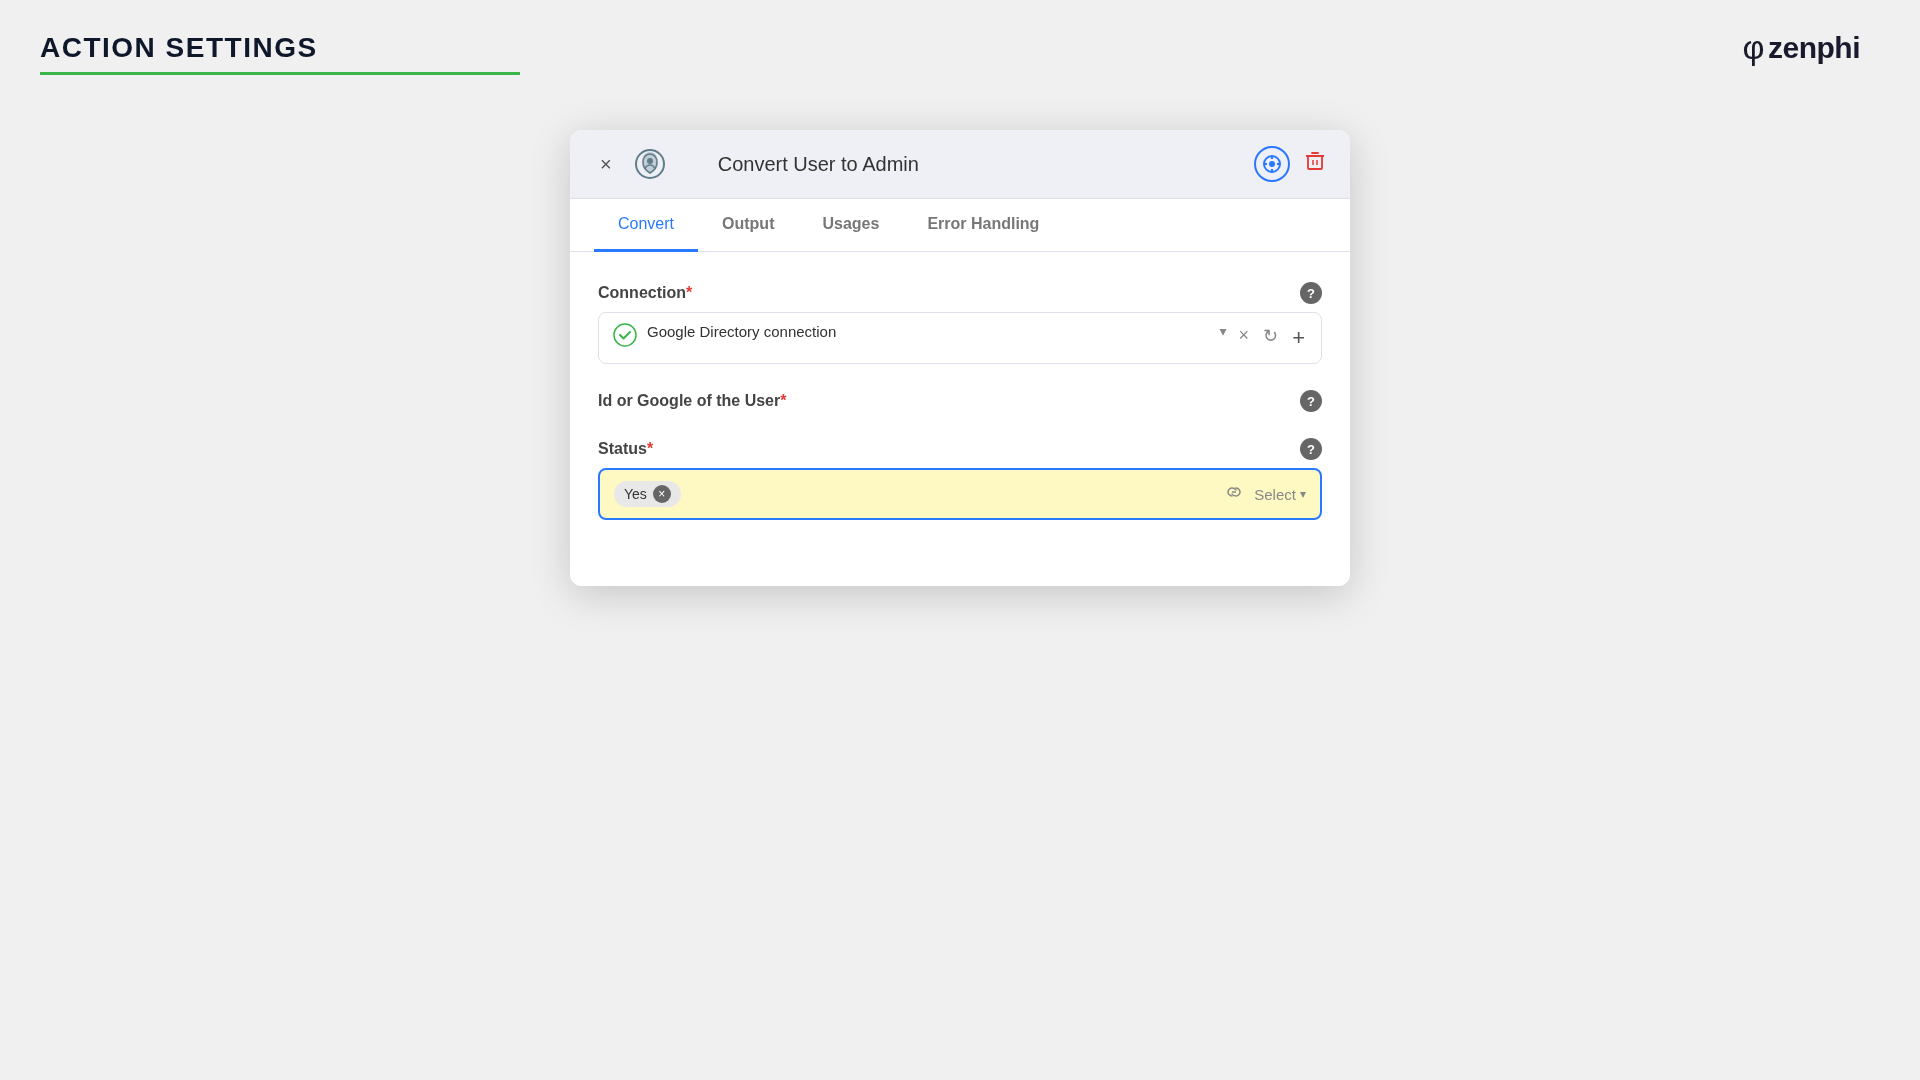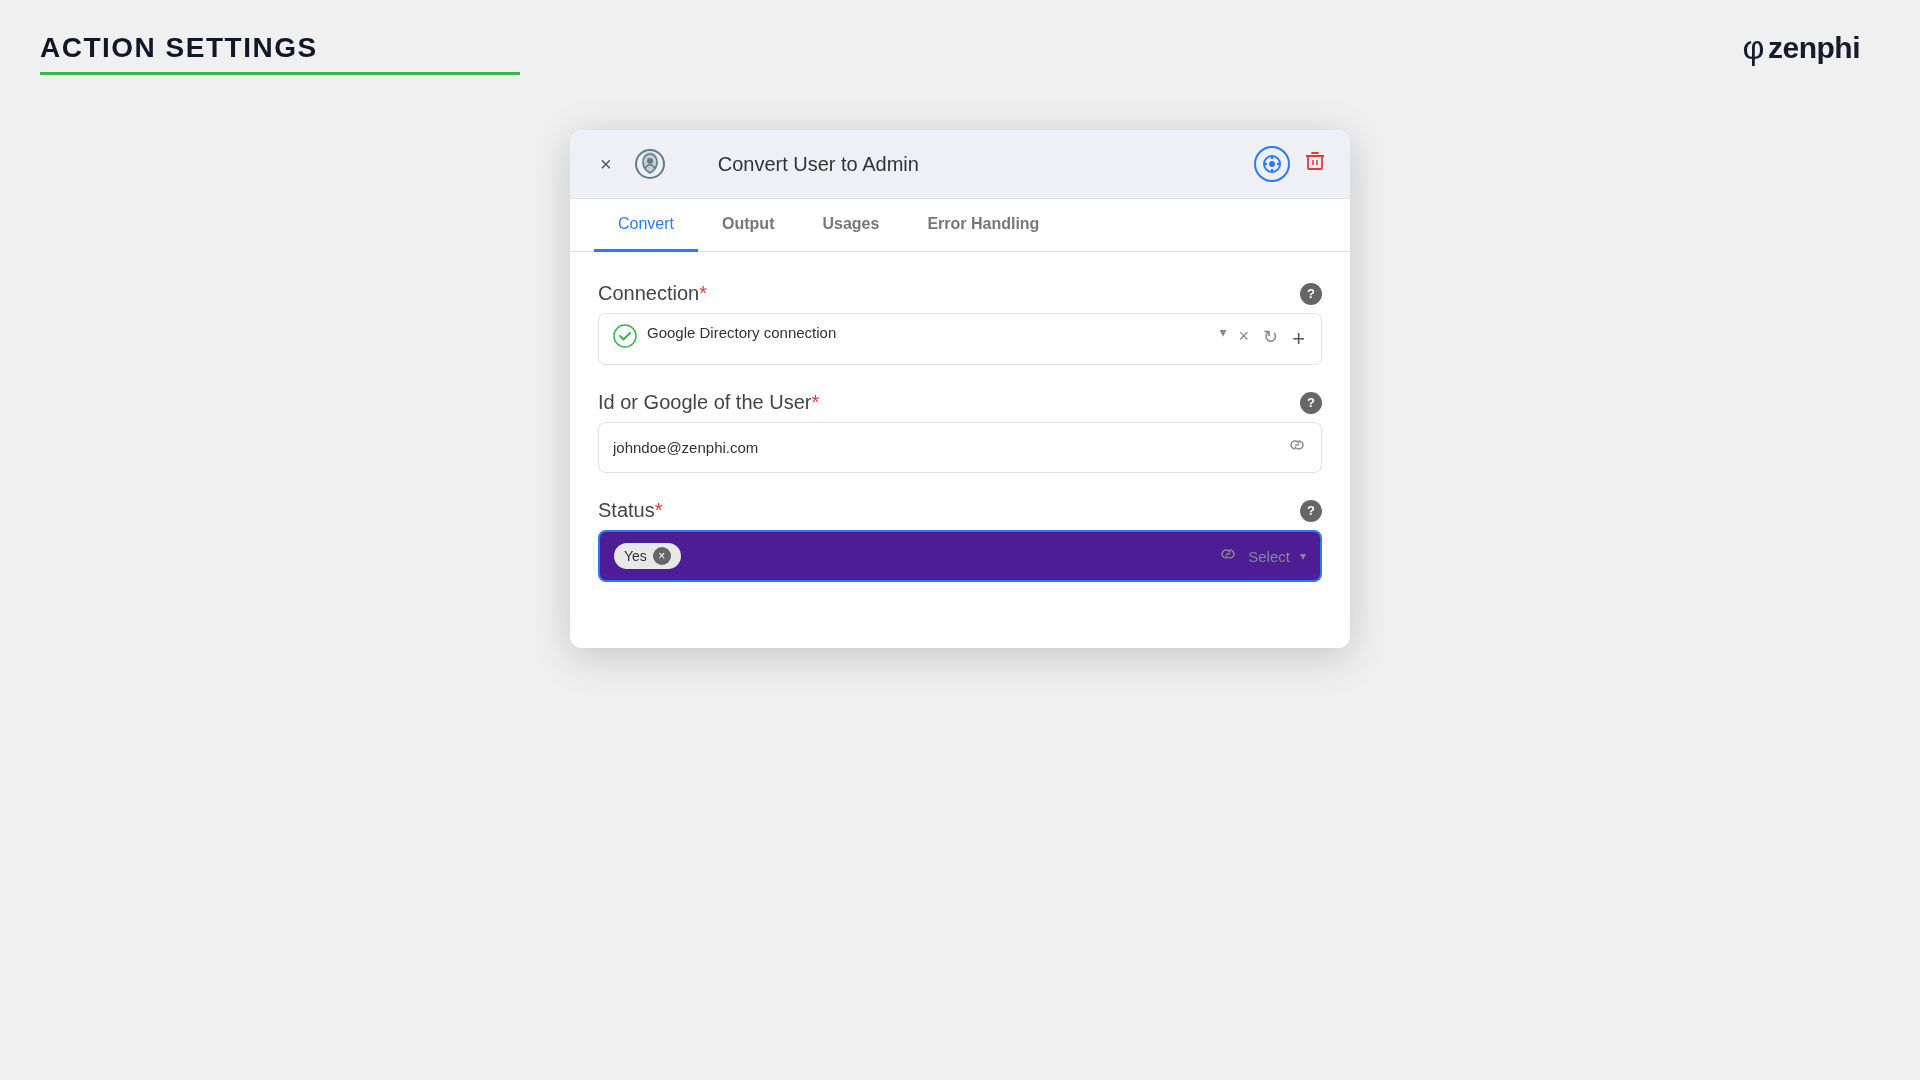--- a/index.html
+++ b/index.html
@@ -158,23 +158,23 @@
     }
 
     .field-label-row {
       display: flex;
       align-items: center;
       justify-content: space-between;
       margin-bottom: 8px;
     }
 
     .field-label {
-      font-size: 20px;
+      font-size: 16px;
       color: #444;
-      font-weight: 400;
+      font-weight: 700;
     }
 
     .field-label .required {
       color: #e53935;
     }
 
     .help-icon {
       width: 22px;
       height: 22px;
       border-radius: 50%;
@@ -268,21 +268,21 @@
       cursor: pointer;
     }
 
     
     .status-field {
       border: 2px solid #2979ff;
       border-radius: 8px;
       padding: 10px 14px;
       display: flex;
       align-items: center;
-      background: #4c1d95;
+      background: #fef9c3;
       min-height: 52px;
     }
 
     .status-tags {
       flex: 1;
       display: flex;
       align-items: center;
       gap: 8px;
     }
 
@@ -318,21 +318,21 @@
     }
 
     .select-btn {
       background: none;
       border: none;
       cursor: pointer;
       font-size: 15px;
       color: #888;
       display: flex;
       align-items: center;
-      gap: 10px;
+      gap: 4px;
     }
 
     .select-chevron {
       font-size: 12px;
     }
   </style>
 </head>
 <body>
 
 <div class="page-title">ACTION SETTINGS</div>
@@ -409,30 +409,20 @@
       </div>
     </div>
 
     <div class="field-group">
       <div class="field-label-row">
         <div class="field-label">
           <span>Id or Google of the User</span><span class="required">*</span>
         </div>
         <div class="help-icon">?</div>
       </div>
-      <div class="text-input-field">
-        <input type="text" value="johndoe@zenphi.com" placeholder="johndoe@zenphi.com" style="">
-        <span class="link-icon">
-          <svg width="20" height="20" viewBox="0 0 20 20" fill="none">
-            <path d="M8 12 C8 12 9 14 12 14 C14 14 16 12 16 10 C16 8 14 6 12 6" stroke="#888" stroke-width="1.5" fill="none" stroke-linecap="round"></path>
-            <path d="M12 8 C12 8 11 6 8 6 C6 6 4 8 4 10 C4 12 6 14 8 14" stroke="#888" stroke-width="1.5" fill="none" stroke-linecap="round"></path>
-            <line x1="8" y1="10" x2="12" y2="10" stroke="#888" stroke-width="1.5"></line>
-          </svg>
-        </span>
-      </div>
     </div>
 
     <div class="field-group">
       <div class="field-label-row">
         <div class="field-label">
           <span>Status</span><span class="required">*</span>
         </div>
         <div class="help-icon">?</div>
       </div>
       <div class="status-field">

